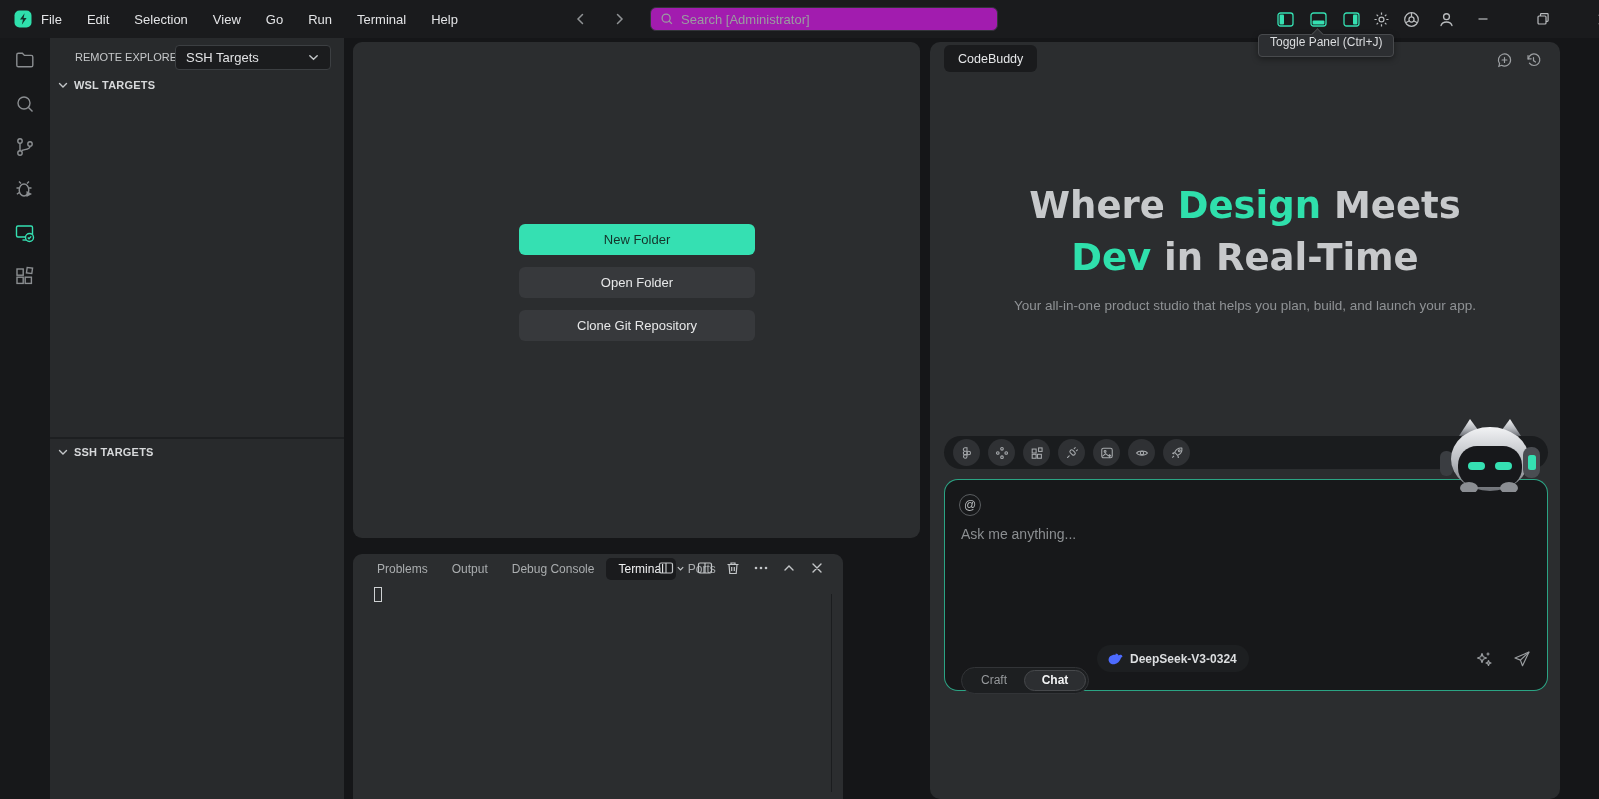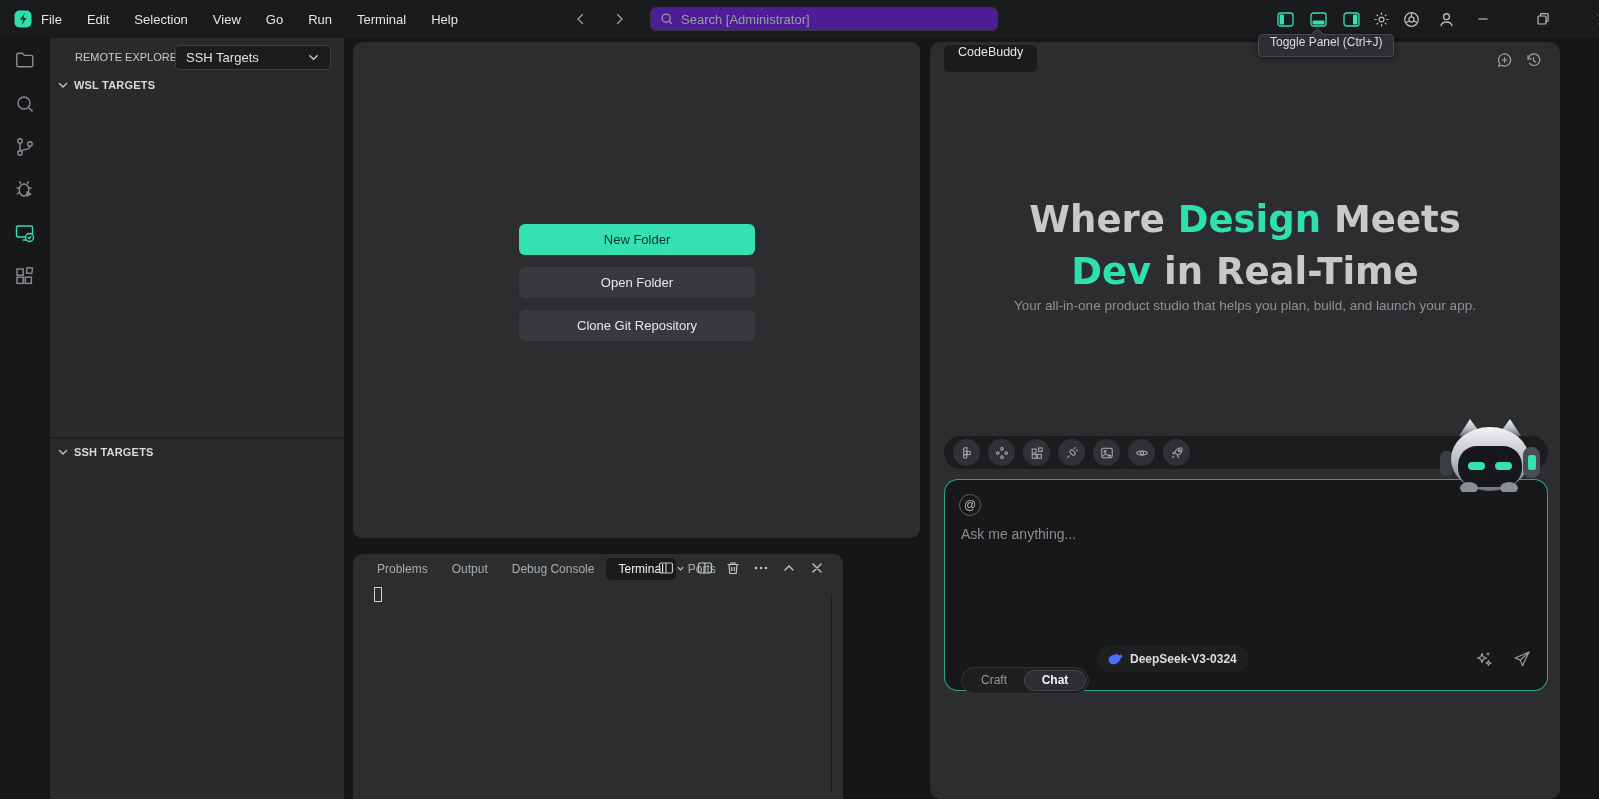--- a/index.html
+++ b/index.html
@@ -14,21 +14,21 @@
   svg { display:block; }
 
   
   .titlebar { position:absolute; left:0; top:0; width:1599px; height:38px; background:#1a1b1d; }
   .logo { position:absolute; left:14px; top:10px; width:18px; height:18px; }
   .menus { position:absolute; left:41px; top:0; height:38px; display:flex; align-items:center; gap:25px; }
   .menu-item { font-size:13px; color:#e3e4e6; cursor:default; }
   .nav-arrow { position:absolute; top:11px; width:16px; height:16px; color:#8f9294; }
   .nav-back { left:573px; } .nav-fwd { left:611px; }
   .searchbox { position:absolute; left:650px; top:7px; width:348px; height:24px;
-    background:#4c1d95; border:1px solid #323539; border-radius:6px;
+    background:#a21caf; border:1px solid #323539; border-radius:6px;
     display:flex; align-items:center; padding:0 9px; gap:7px; }
   .searchbox input { flex:1; background:transparent; border:none; outline:none;
     font-family:"Liberation Sans",sans-serif; font-size:13px; color:#c9cbcd; }
   .searchbox input::placeholder { color:#9a9da0; }
   .tb-icons { position:absolute; top:0; height:38px; display:flex; align-items:center; }
   .tb-btn { width:30px; height:38px; display:flex; align-items:center; justify-content:center; }
   .teal-ic { color:#35e0b2; }
   .gray-ic { color:#b9bcbe; }
 
   
@@ -74,26 +74,26 @@
   .panel-actions { position:absolute; right:18px; top:6px; display:flex; align-items:center; gap:12px; color:#c3c6c8; }
   .panel-actions .pa { width:16px; height:16px; }
   .term-cursor { position:absolute; left:21px; top:33px; width:8px; height:15px;
     border:1.5px solid #ced1d3; }
   .term-scroll { position:absolute; right:11px; top:40px; width:1px; height:198px; background:#1b1d1f; }
 
   
   .assistant { position:absolute; left:930px; top:42px; width:630px; height:757px;
     background:#2b2d2f; border-radius:10px; }
   .as-tab { position:absolute; left:14px; top:3px; height:27px; padding:0 14px;
-    background:#1a1b1d; border-radius:6px; display:flex; align-items:flex-start;
+    background:#1a1b1d; border-radius:6px; display:flex; align-items:center;
     font-size:12.5px; color:#e6e7e9; }
   .as-top-icons { position:absolute; right:18px; top:10px; display:flex; gap:12px; color:#9da0a3; }
   .as-top-icons .pa { width:17px; height:17px; }
 
-  .hero { position:absolute; left:0; top:152px; width:630px; text-align:center;
+  .hero { position:absolute; left:0; top:138px; width:630px; text-align:center;
     font-family:"DejaVu Sans", sans-serif; font-weight:bold; font-size:37px; line-height:52px; color:#c7c9cb; }
   .hero .accent { color:#2fe0ac; }
   .hero-sub { position:absolute; left:0; top:256px; width:630px; text-align:center;
     font-size:13.5px; color:#8f9295; }
 
   .as-toolbar { position:absolute; left:14px; top:394px; width:604px; height:33px;
     background:#1a1c1e; border-radius:17px; display:flex; align-items:center; padding-left:9px; gap:8px; }
   .tool-circle { width:27px; height:27px; border-radius:50%; background:#2f3134;
     display:flex; align-items:center; justify-content:center; color:#a7aaad; cursor:pointer; }
   .tool-circle svg { width:14px; height:14px; }

